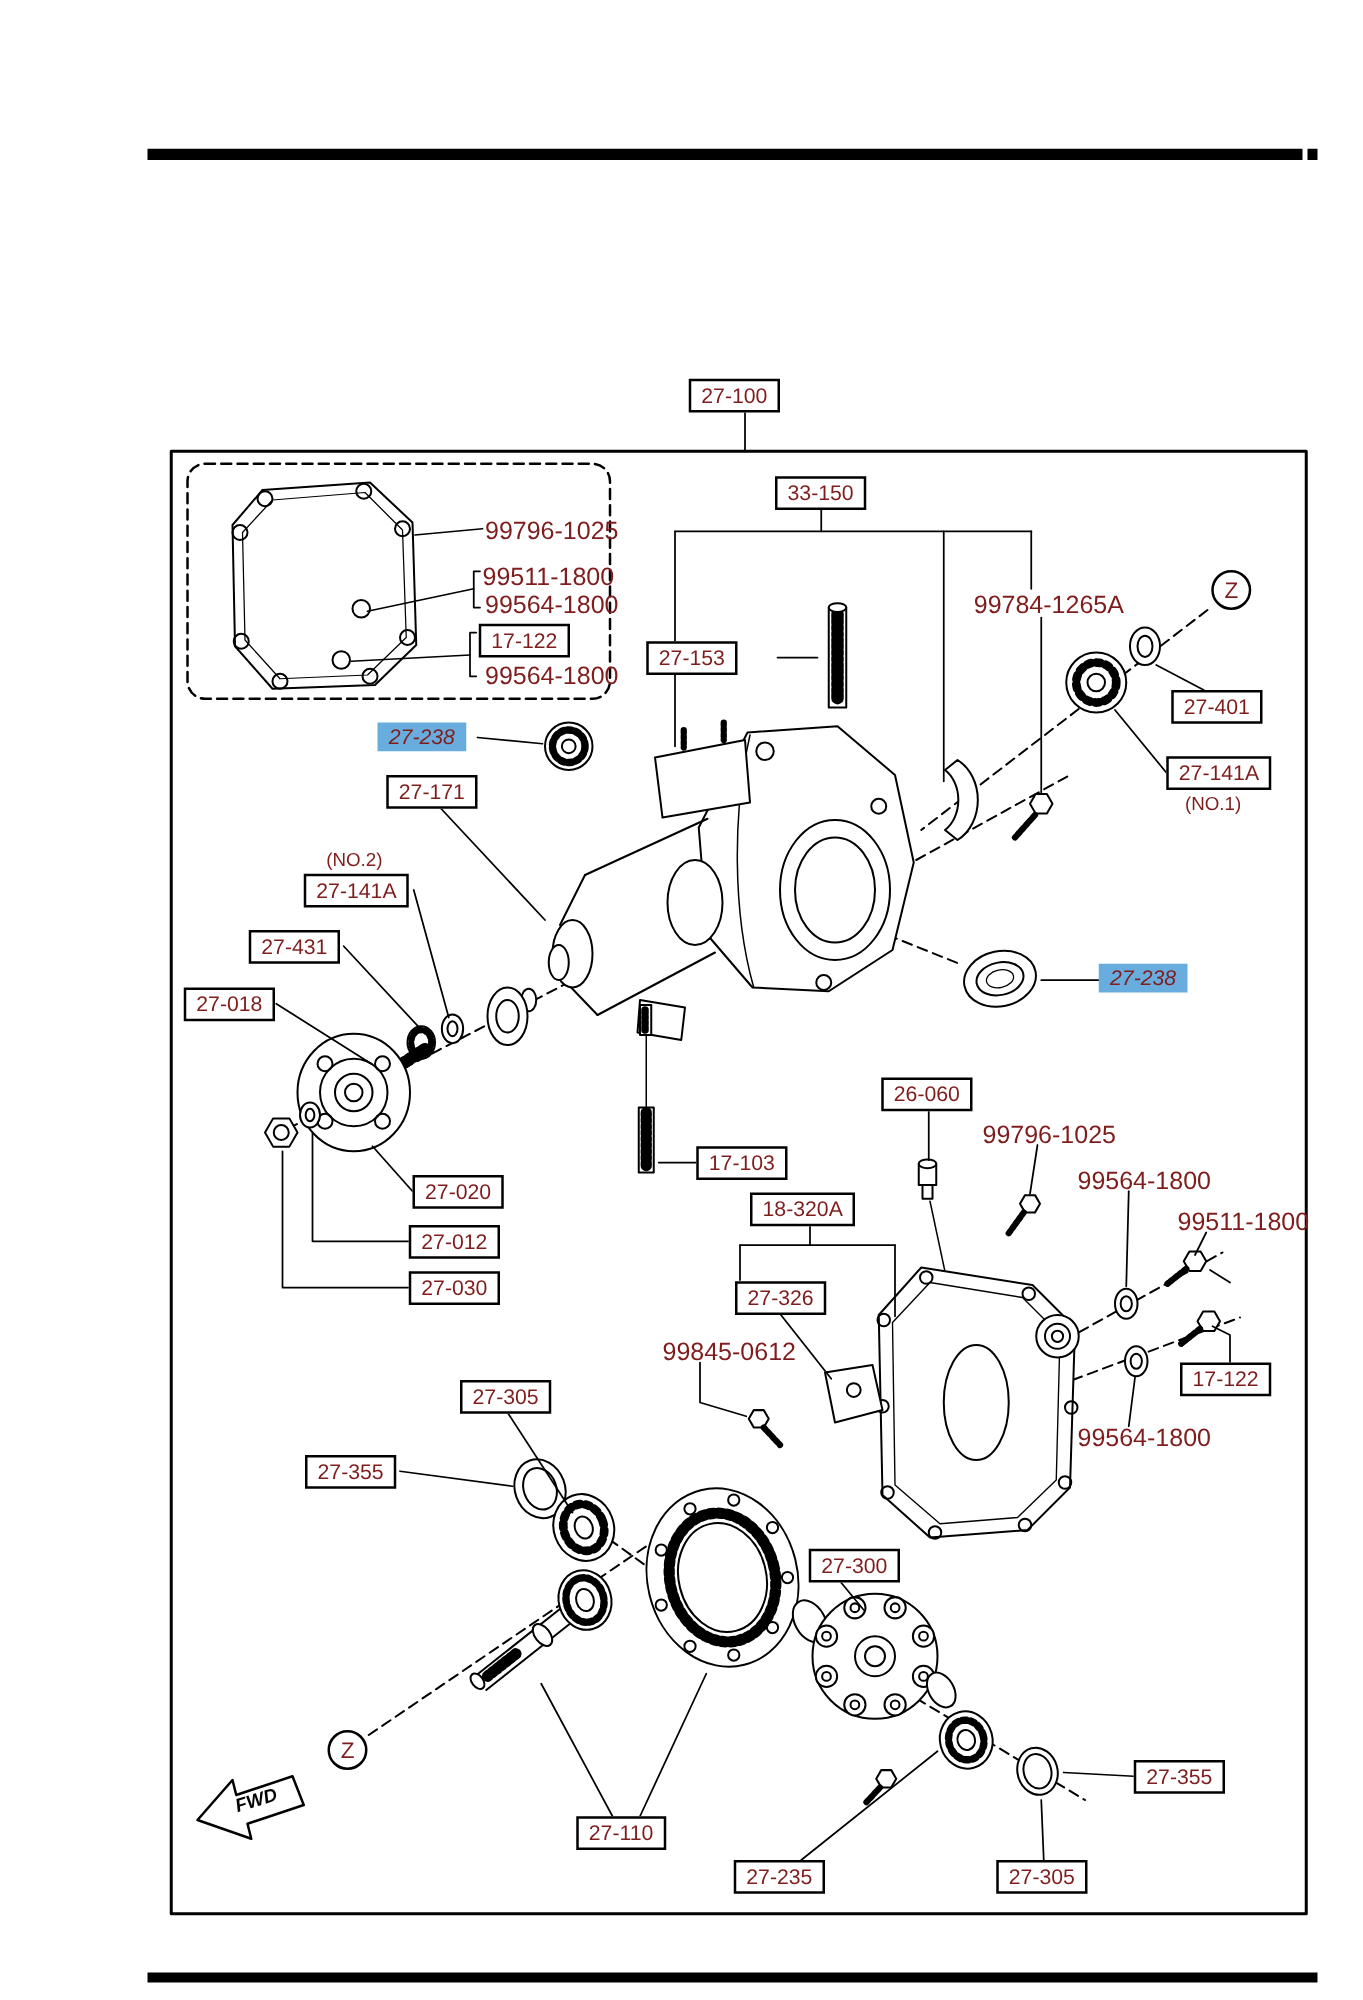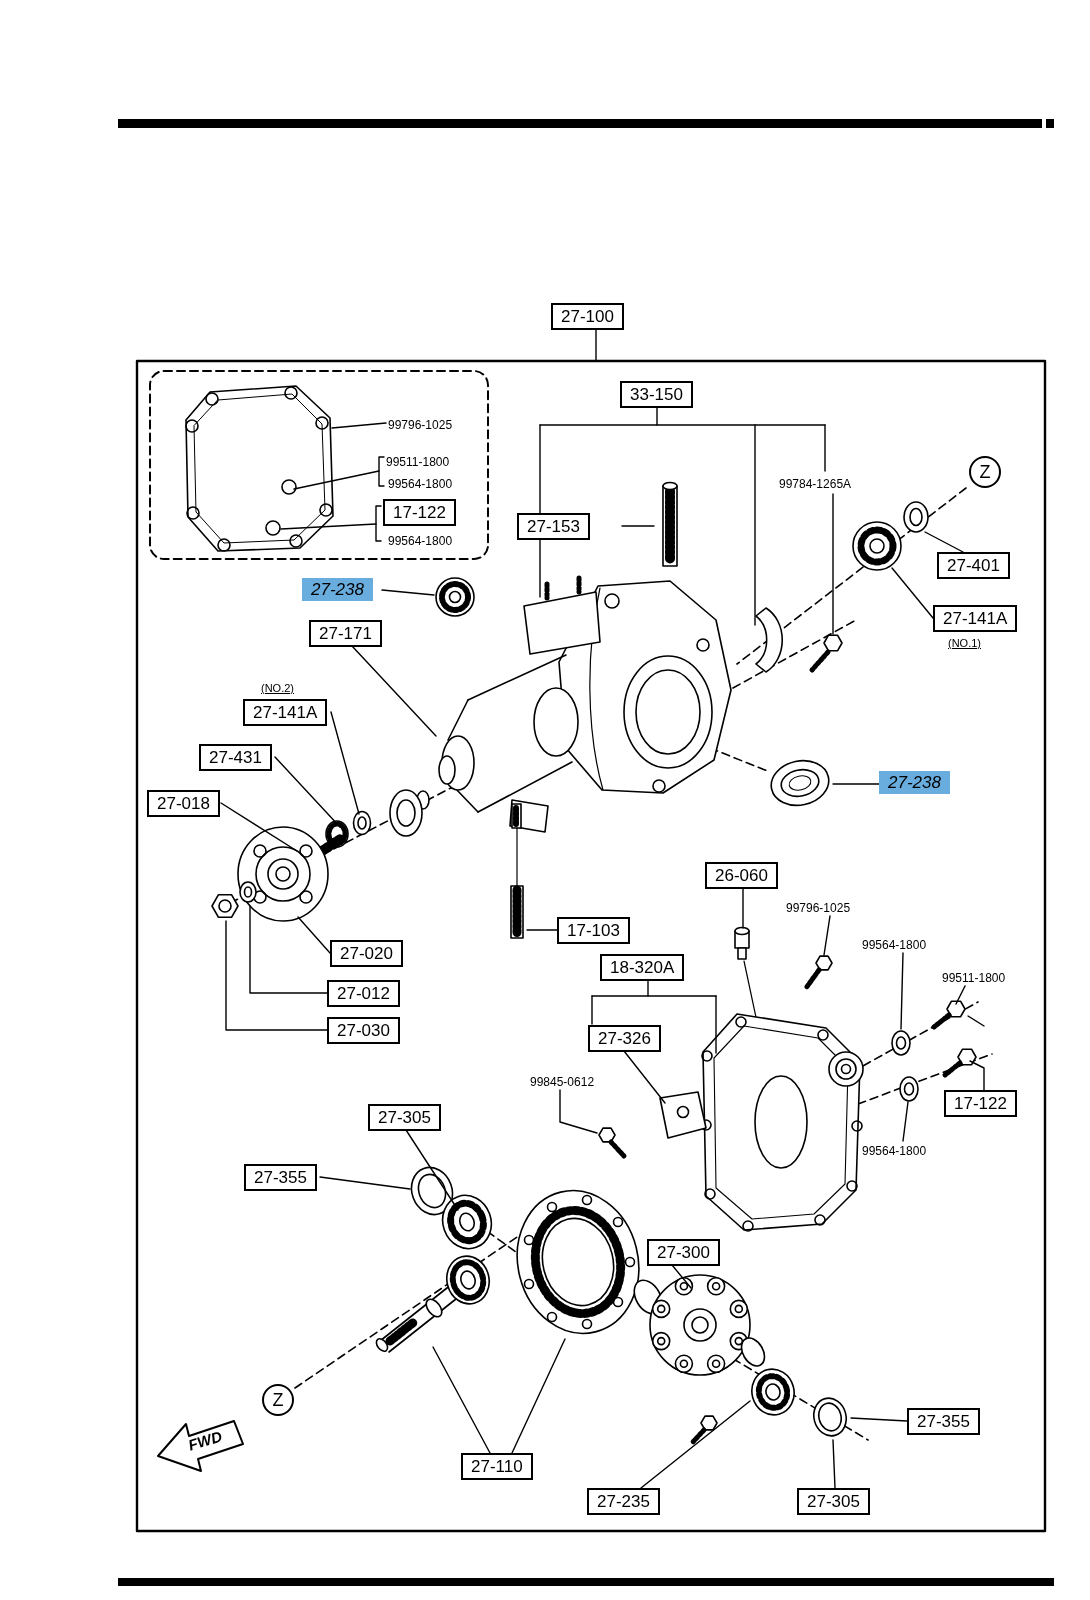--- a/index.html
+++ b/index.html
@@ -12,29 +12,29 @@
     font-family: "Liberation Sans", sans-serif;
     color:#000;
     overflow: hidden;
   }
   #art { position:absolute; left:0; top:0; }
   .lbl {
     position:absolute;
     font-size:17px;
     line-height:21px;
     white-space:nowrap;
-    color:#000000;
+    color:#7f1d1d;
   }
   .boxed {
     border:2px solid #000;
     background:#fff;
     padding:1px 8px;
   }
-  .plain { font-size:12px;text-align:right; }
-  .small { font-size:11px;text-decoration:underline; }
+  .plain { font-size:20px;text-align:right; }
+  .small { font-size:15px; }
   .hl {
     background:#69ACDE;
     padding:1px 9px;
     font-style:italic;
   }
   .zmark {
     width:32px; height:32px;
     border:2px solid #000;
     border-radius:50%;
     background:#fff;

